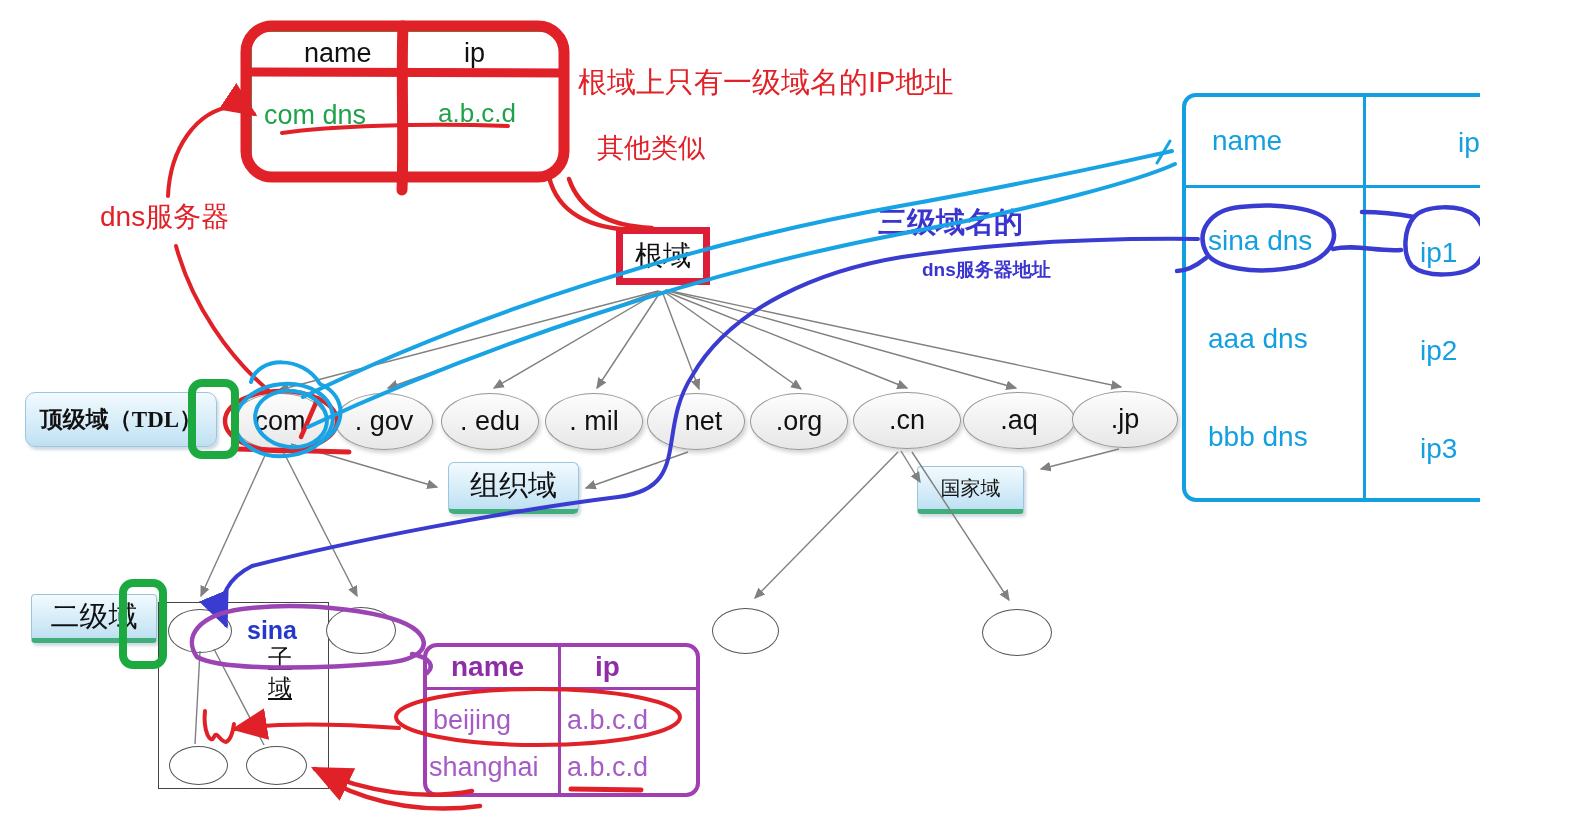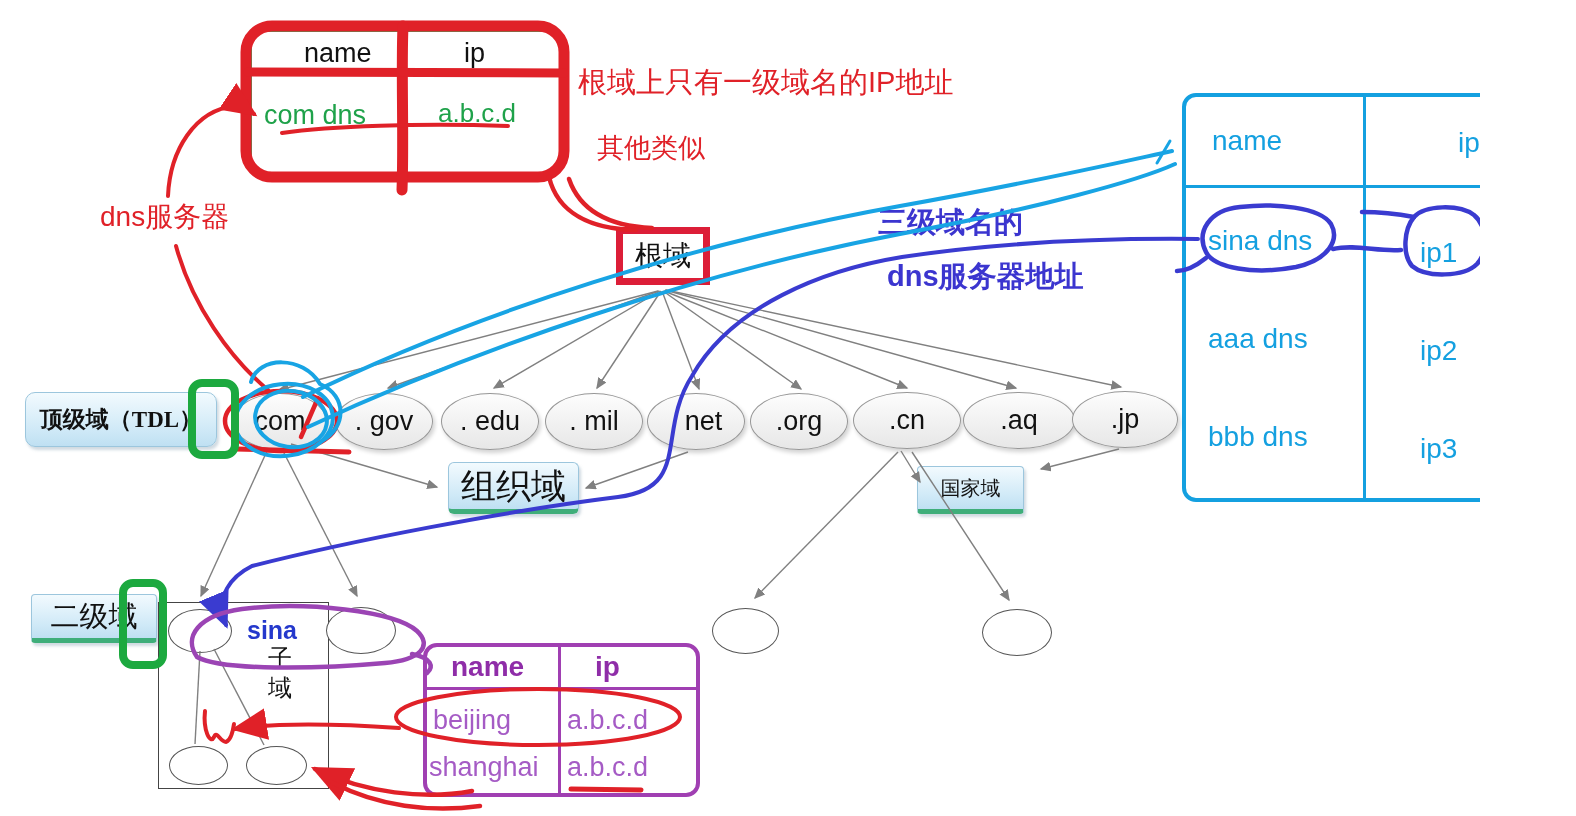--- a/index.html
+++ b/index.html
@@ -15,51 +15,51 @@
   .root-table .c1{position:absolute;left:12px;top:68px;font-size:27px;color:#1fa24a;}
   .root-table .c2{position:absolute;left:186px;top:66px;font-size:26px;color:#1fa24a;}
   
   .red-text{color:#e02128;}
   .note1{left:578px;top:63px;font-size:29px;}
   .note2{left:597px;top:130px;font-size:27px;}
   .dnsserver{left:100px;top:198px;font-size:28px;}
   
   .blue-text{color:#3b35cf;font-weight:bold;}
   .bl1{left:878px;top:203px;font-size:29px;}
-  .bl2{left:887px;top:257px;font-size:29px;}
+  .bl2{left:922px;top:257px;font-size:19px;}
   
   .rootbox{left:616px;top:227px;width:94px;height:58px;border:7px solid #dc1e38;box-sizing:border-box;
            display:flex;align-items:center;justify-content:center;font-size:28px;color:#111;
            font-family:"Liberation Serif","DejaVu Serif",serif;}
   
   .dns-table{left:1182px;top:93px;width:383px;height:409px;border:4px solid #14a0e0;border-radius:14px;box-sizing:border-box;}
   .dns-table .vdiv{position:absolute;left:177px;top:0;width:3px;height:100%;background:#14a0e0;}
   .dns-table .hdiv{position:absolute;left:0;top:88px;width:100%;height:3px;background:#14a0e0;}
   .dns-table span{position:absolute;font-size:28px;color:#14a0e0;}
   
   .pill{background:linear-gradient(180deg,#f2fafe 0%,#cfe9f7 70%,#bfe0f2 100%);
         border:1px solid #9cc6dd;box-shadow:2px 3px 3px rgba(120,150,170,.35);
         display:flex;align-items:center;justify-content:center;color:#111;
         font-family:"Liberation Serif","DejaVu Serif",serif;}
   .tldbox{left:25px;top:392px;width:190px;height:53px;border-radius:10px;font-size:23px;font-weight:bold;}
-  .orgbox{left:448px;top:462px;width:129px;height:46px;border-radius:6px;font-size:35px;border-bottom:5px solid #3fae7a;box-sizing:content-box;}
+  .orgbox{left:448px;top:462px;width:129px;height:46px;border-radius:6px;font-size:29px;border-bottom:5px solid #3fae7a;box-sizing:content-box;}
   .countrybox{left:917px;top:466px;width:105px;height:42px;border-radius:4px;font-size:20px;border-bottom:5px solid #3fae7a;}
   .secbox{left:31px;top:594px;width:124px;height:43px;border-radius:4px;font-size:29px;border-bottom:5px solid #3fae7a;}
   
   .tld{position:absolute;height:55px;border:1.5px solid #979797;border-radius:50%;
        background:linear-gradient(180deg,#fdfdfd 0%,#f3f3f3 45%,#e7e7e7 100%);
        box-shadow:2px 3px 4px rgba(0,0,0,.18);
        display:flex;align-items:center;justify-content:center;font-size:27px;color:#111;}
   
   .oval{position:absolute;border:1.6px solid #555;border-radius:50%;background:#fff;}
   
   .subrect{left:158px;top:602px;width:169px;height:185px;border:1.6px solid #444;}
   .sina-label{left:233px;top:616px;font-size:25px;font-weight:bold;color:#2438cc;margin-left:14px;}
   .zichars{left:268px;top:643px;width:27px;font-size:24px;line-height:30px;color:#111;
-           font-family:"Liberation Serif","DejaVu Serif",serif;word-break:break-all;}
+           font-family:"Liberation Serif","DejaVu Serif",serif;word-break:break-all;text-decoration:underline;}
   
   .sub-table{left:423px;top:643px;width:277px;height:154px;border:4px solid #a03fb2;border-radius:14px;box-sizing:border-box;}
   .sub-table .vdiv{position:absolute;left:131px;top:0;width:3px;height:100%;background:#a03fb2;}
   .sub-table .hdiv{position:absolute;left:0;top:40px;width:100%;height:3px;background:#a03fb2;}
   .sub-table .hd{position:absolute;font-size:28px;font-weight:bold;color:#8f2da8;}
   .sub-table .cl{position:absolute;font-size:27px;color:#a55bc5;}
   
   #overlay{position:absolute;left:0;top:0;width:1576px;height:816px;pointer-events:none;z-index:10;}
 </style>
 </head>

